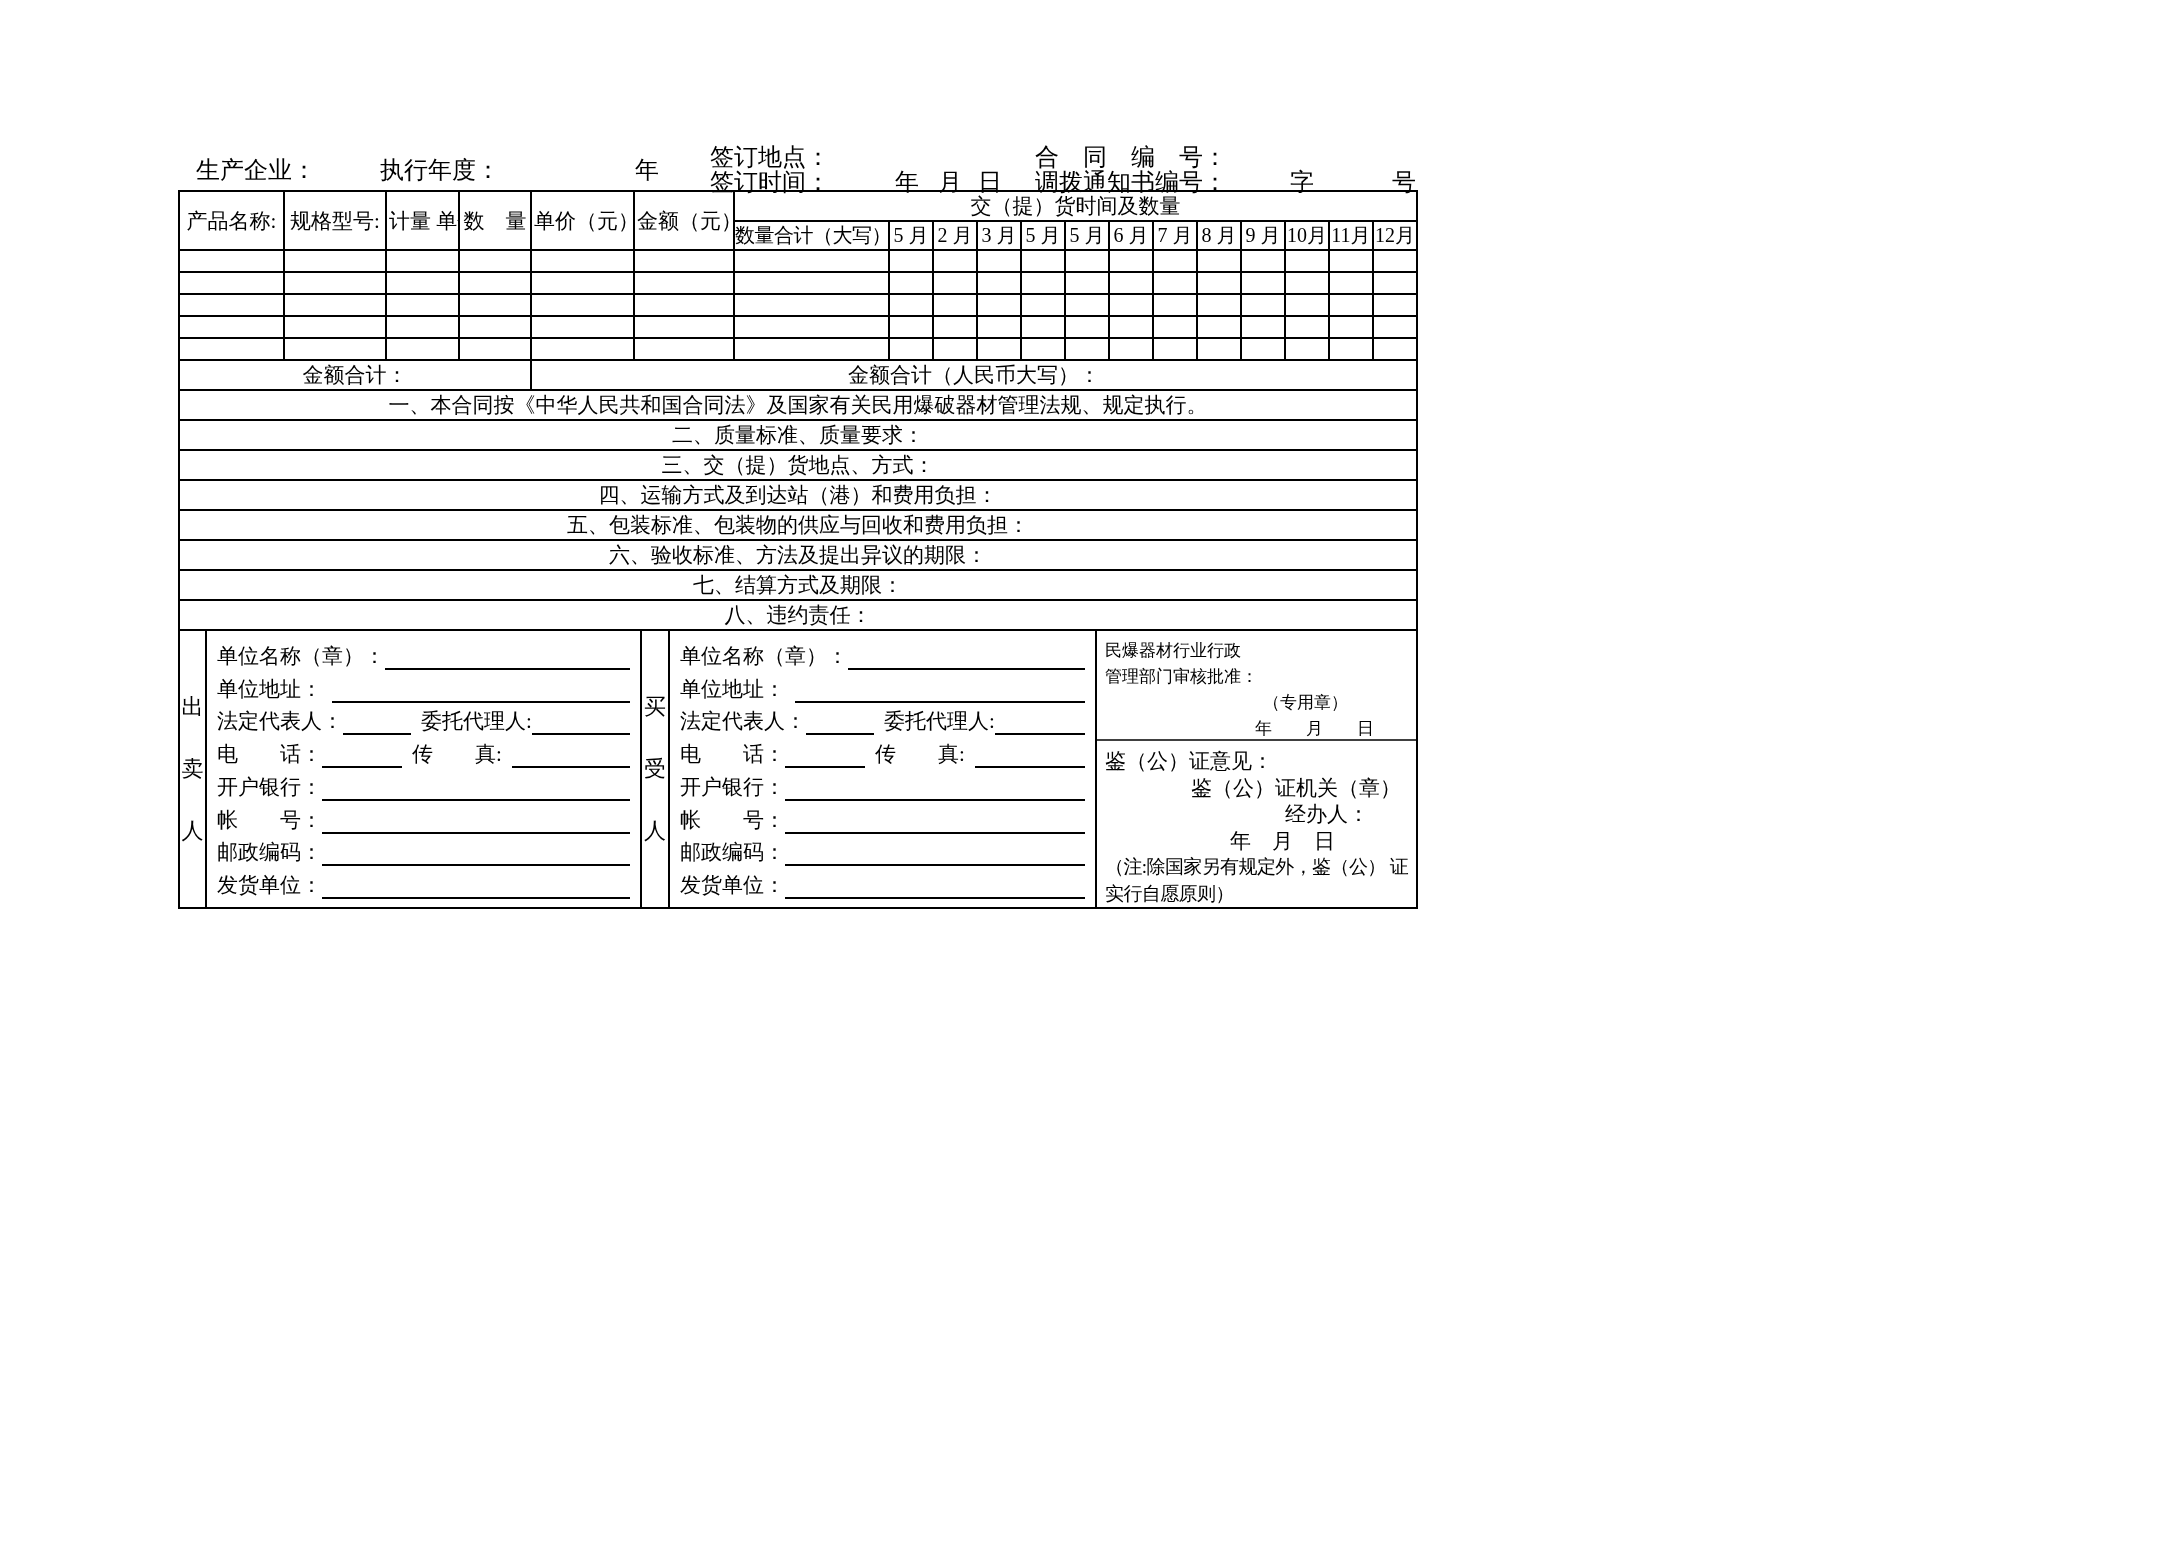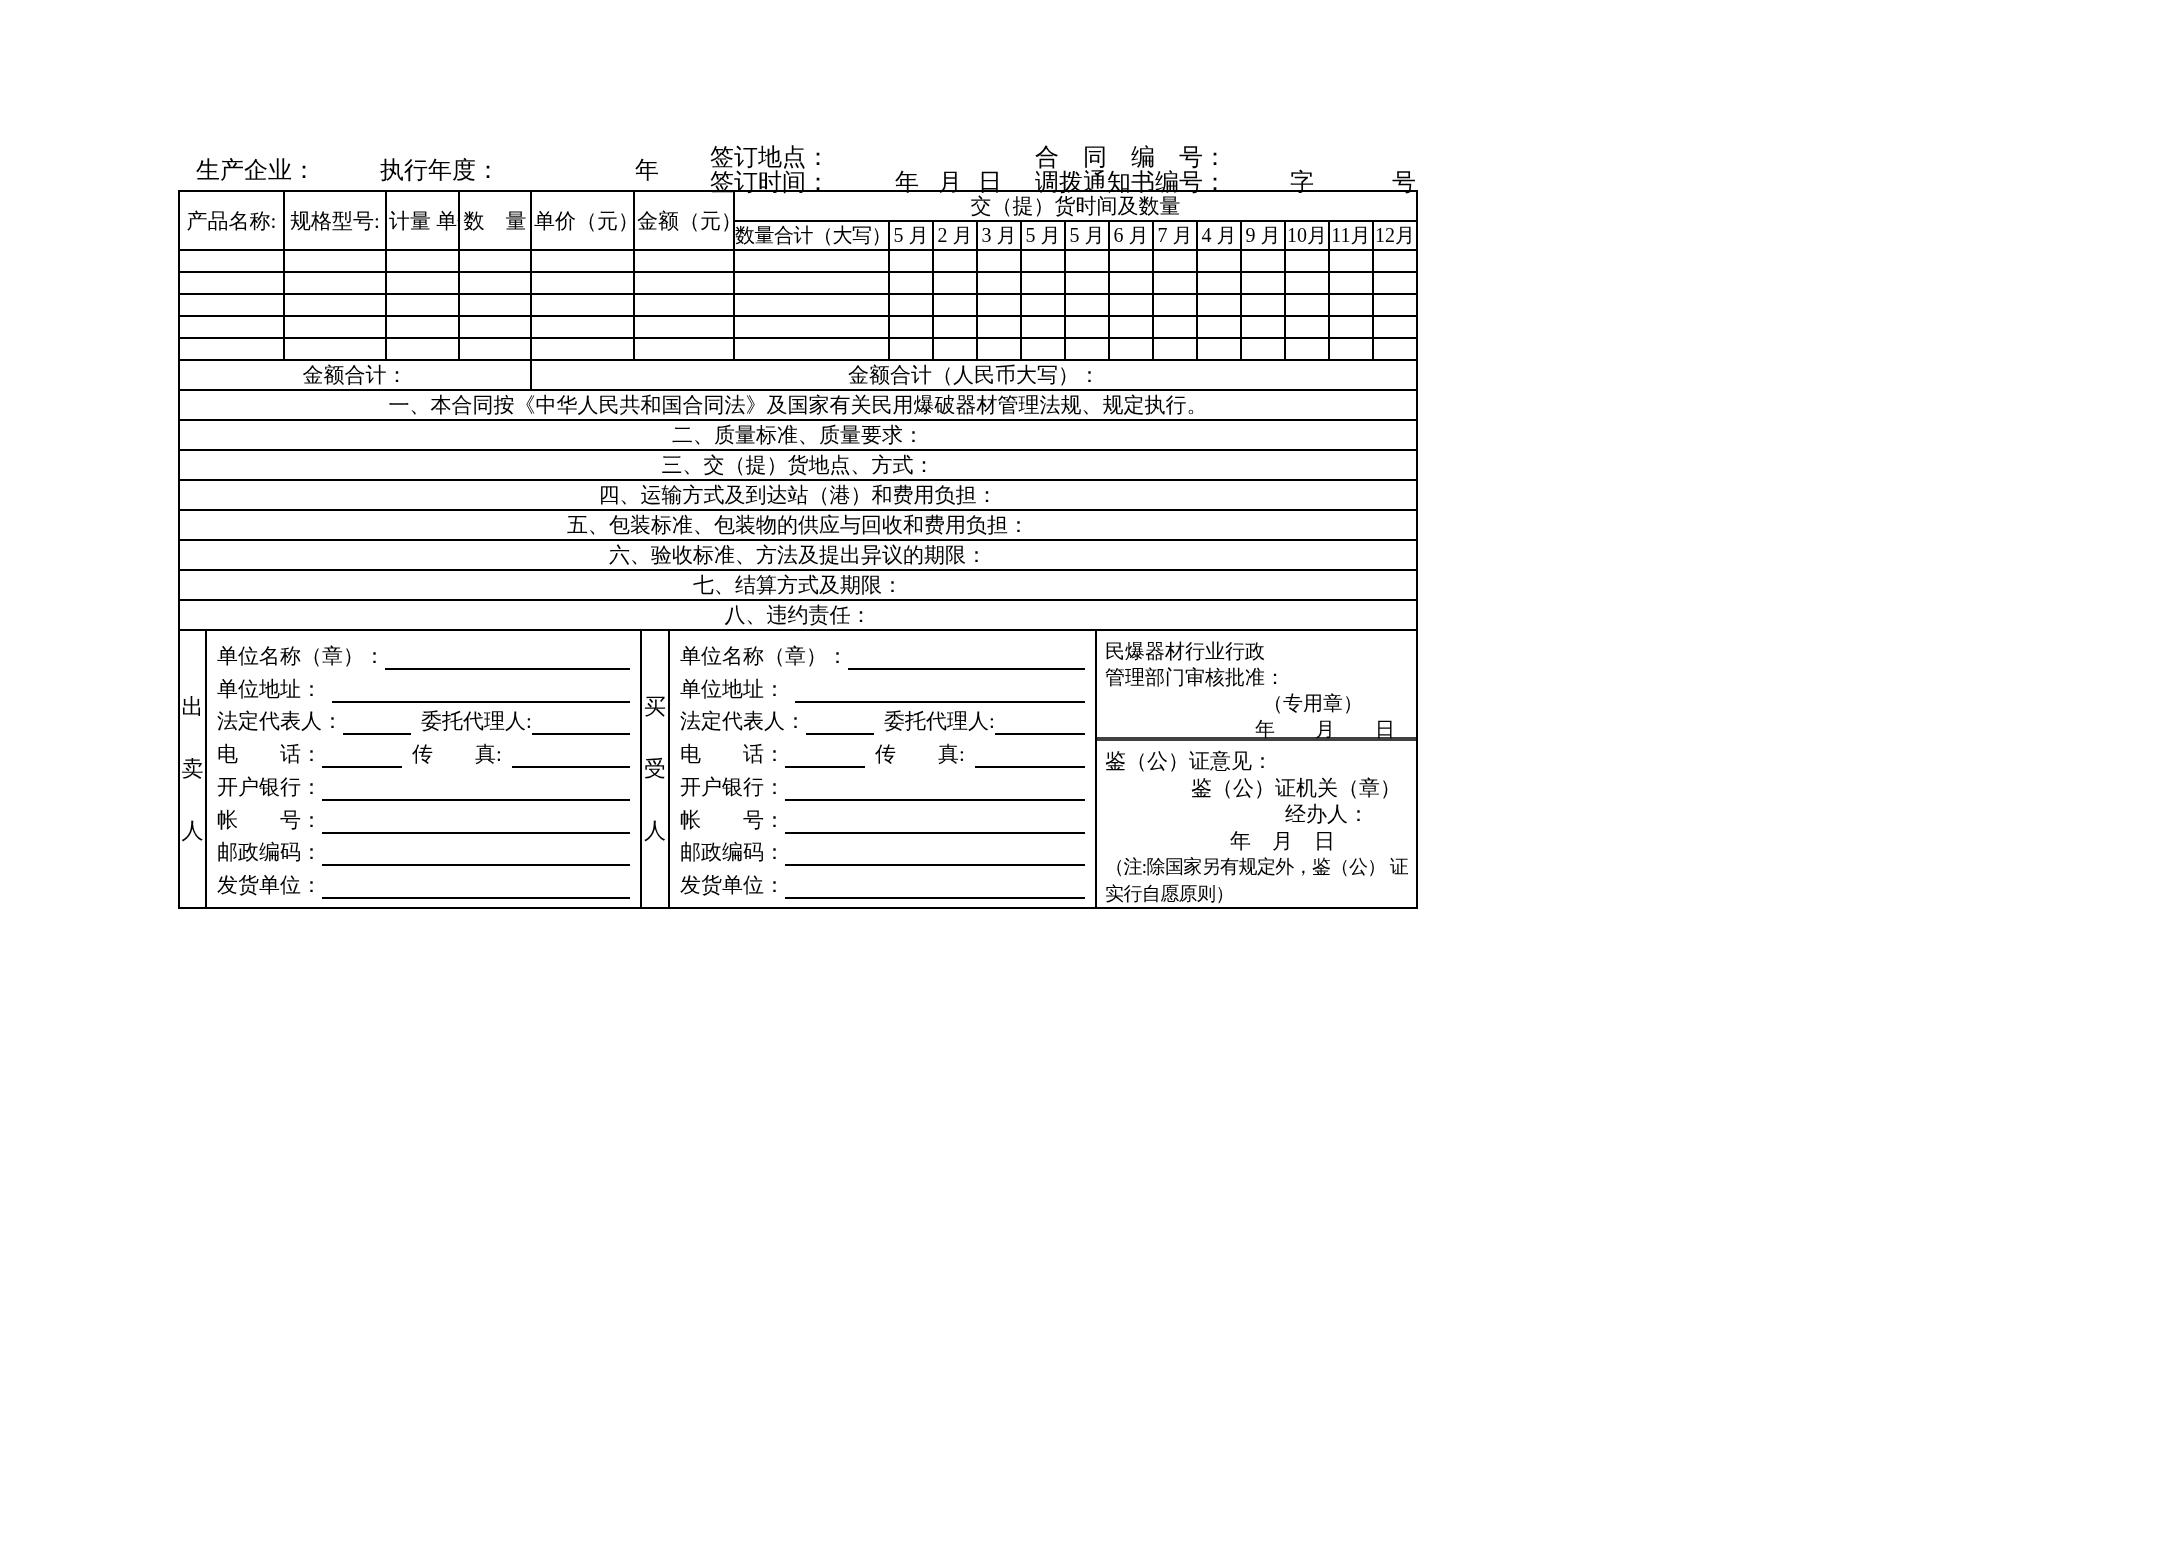--- a/index.html
+++ b/index.html
@@ -52,21 +52,21 @@
   .role-text { width:22px; font-size:22px; line-height:62px; text-align:center; word-break:break-all; }
   .fields { flex:1; padding:9px 10px 5px 10px; display:flex; flex-direction:column; overflow:hidden; }
   .frow { display:flex; align-items:flex-end; height:33px; font-size:21px; padding-bottom:3px; }
   .frow .lbl { white-space:nowrap; }
   .blank { border-bottom:2px solid #000; flex:1 1 auto; height:2px; min-width:20px; }
   .blank-s { flex:0 0 68px; }
   .blank-m { flex:0 0 80px; }
   .gap { flex:0 0 10px; }
 
   .right-col { flex:1; display:flex; flex-direction:column; overflow:hidden; }
-  .approval { height:110px; border-bottom:4px solid #404040; padding:7px 8px 0 8px; font-size:20px; line-height:26px; }
+  .approval { height:110px; border-bottom:2px solid #404040; padding:7px 8px 0 8px; font-size:17px; line-height:26px; }
   .a-seal { margin-left:158px; }
   .a-date { margin-left:150px; }
   .notary { flex:1; padding:7px 6px 0 8px; font-size:21px; line-height:26.5px; }
   .n-org { margin-left:86px; white-space:nowrap; }
   .n-handler { margin-left:180px; }
   .n-date { margin-left:125px; }
   .n-note { font-size:19px; letter-spacing:-0.6px; white-space:nowrap; }
 
   
   .form-footer { position:relative; height:36px; font-size:20px; }
@@ -138,21 +138,21 @@
       </tr>
       <tr class="hdr2">
         <td class="tight">数量合计（大写）</td>
         <td>5 月</td>
         <td>2 月</td>
         <td>3 月</td>
         <td>5 月</td>
         <td>5 月</td>
         <td>6 月</td>
         <td>7 月</td>
-        <td>4 月</td>
+        <td>8 月</td>
         <td>9 月</td>
         <td>10月</td>
         <td>11月</td>
         <td>12月</td>
       </tr>
       <tr class="empty-row">
             <td></td>
             <td></td>
             <td></td>
             <td></td>

